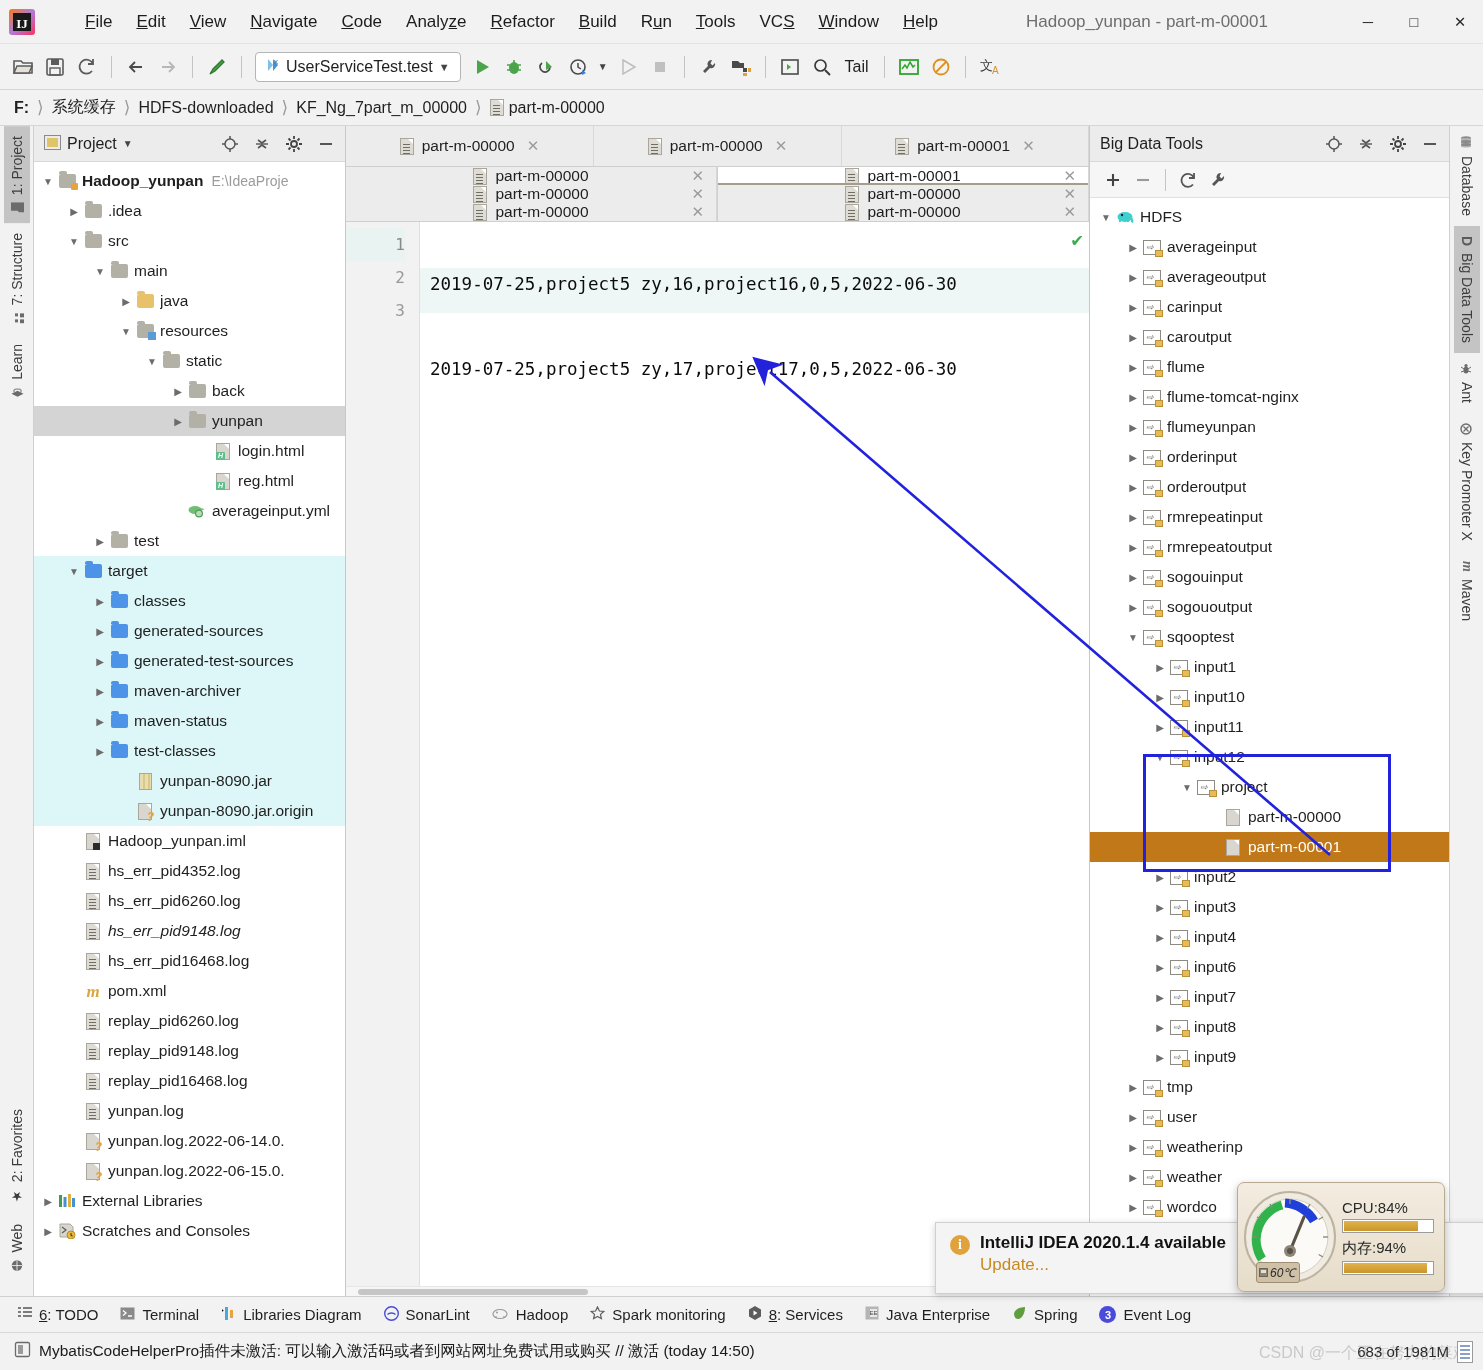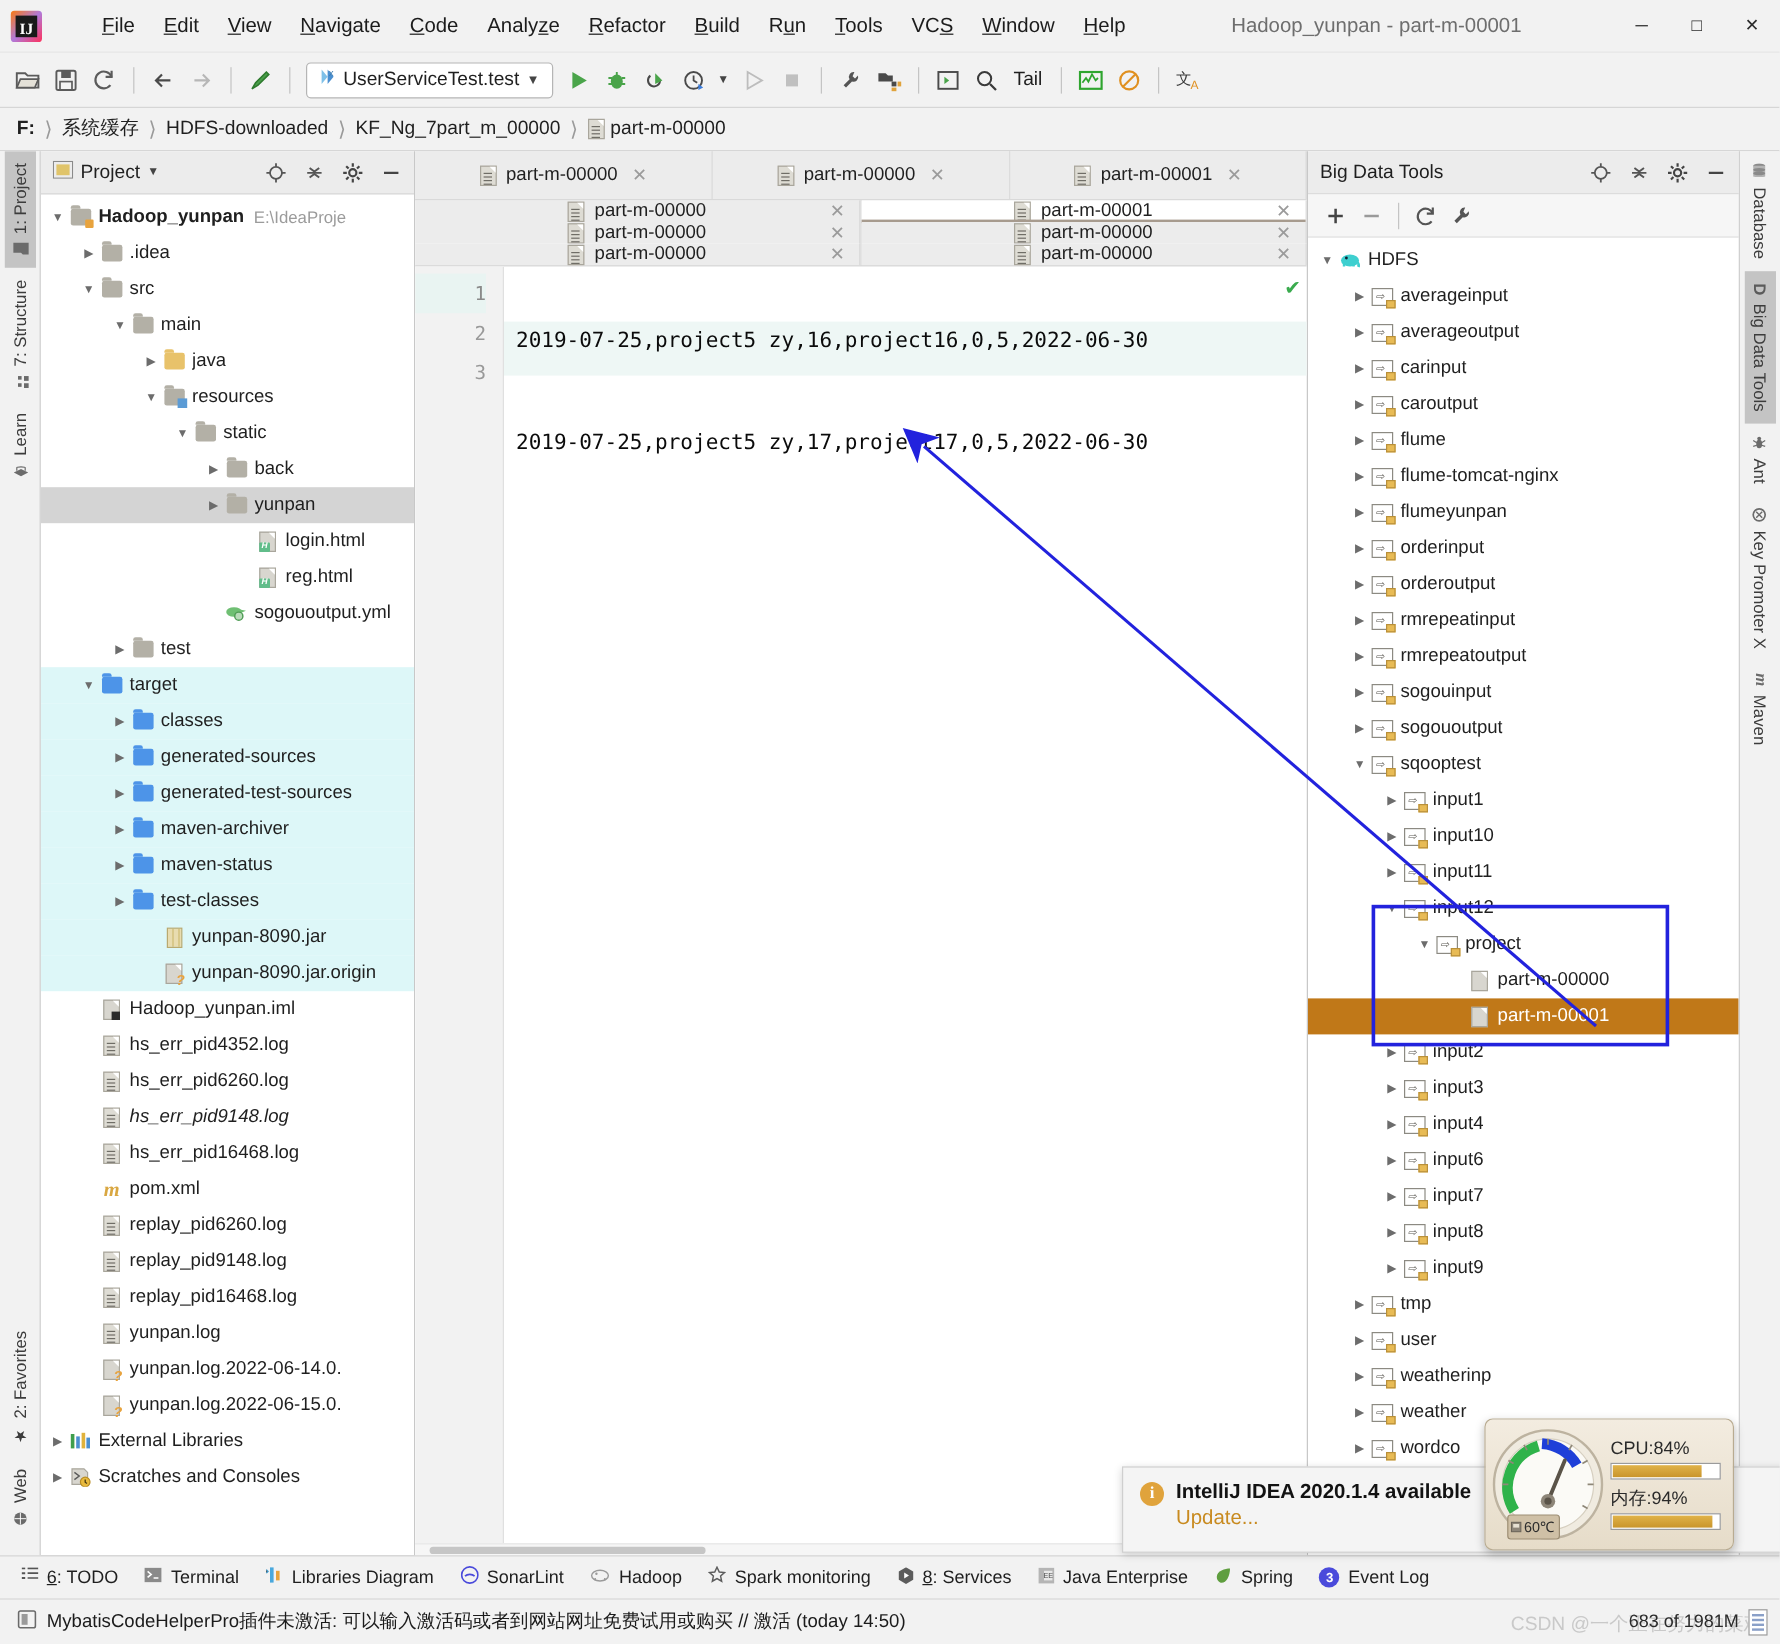--- a/index.html
+++ b/index.html
@@ -195,21 +195,21 @@
 
   
   .gauge-widget {
     position: absolute; z-index: 40;
     display: flex; align-items: center;
     background: linear-gradient(#f3ece0, #e6dcc9);
     border: 1px solid #b8ab91; border-radius: 7px;
     box-shadow: 0 3px 8px rgba(0,0,0,0.25);
     padding: 6px 10px 6px 4px;
   }
-  .gauge-dial { width: 96px; height: 96px; position: relative; flex: none; margin-right: 4px; }
+  .gauge-dial { width: 96px; height: 96px; position: relative; flex: none; margin-right: 4px; font-style: italic; }
   .gauge-text { display: flex; flex-direction: column; gap: 6px; font-size: 15px; color: #2a2a2a; justify-content: space-between; }
   .gauge-line { display: flex; flex-direction: column; gap: 3px; }
   .bar-outer { width: 92px; height: 14px; background: #fff; border: 1px solid #9b9b9b; display: flex; padding: 1px; }
   .bar-fill { background: linear-gradient(#e0b34a,#c9952c); height: 100%; }
   .temp-pill {
     position: absolute; left: 14px; bottom: 2px;
     background: #cfc0a6; border: 1px solid #9d8e74; border-radius: 3px;
     font-size: 12px; padding: 1px 4px 1px 2px; display:flex; align-items:center; gap:2px;
     color:#2c2c2c; white-space:nowrap;
   }
@@ -608,21 +608,21 @@
           </div>
           <div class="trow" style="padding-left: 136px;">
             <span class="arrow"></span>
             <span class="ticon">
               <svg width="18" height="16" viewBox="0 0 18 16">
                 <ellipse cx="7" cy="7" rx="6.5" ry="4" fill="#6fbf73"></ellipse>
                 <path d="M12 5l5 1-5 2z" fill="#6fbf73"></path>
                 <circle cx="11" cy="10.5" r="3.4" fill="#b9dbb9" stroke="#4f9c55" stroke-width="1.2"></circle>
               </svg>
             </span>
-            <span class="tlabel">sogououtput.yml</span>
+            <span class="tlabel">averageinput.yml</span>
           </div>
           <div class="trow" style="padding-left: 58px;">
             <span class="arrow">▶</span>
             <span class="ticon">
               <span class="fold grey"></span>
             </span>
             <span class="tlabel">test</span>
           </div>
           <div class="trow target-hl" style="padding-left: 32px;">
             <span class="arrow">▼</span>

